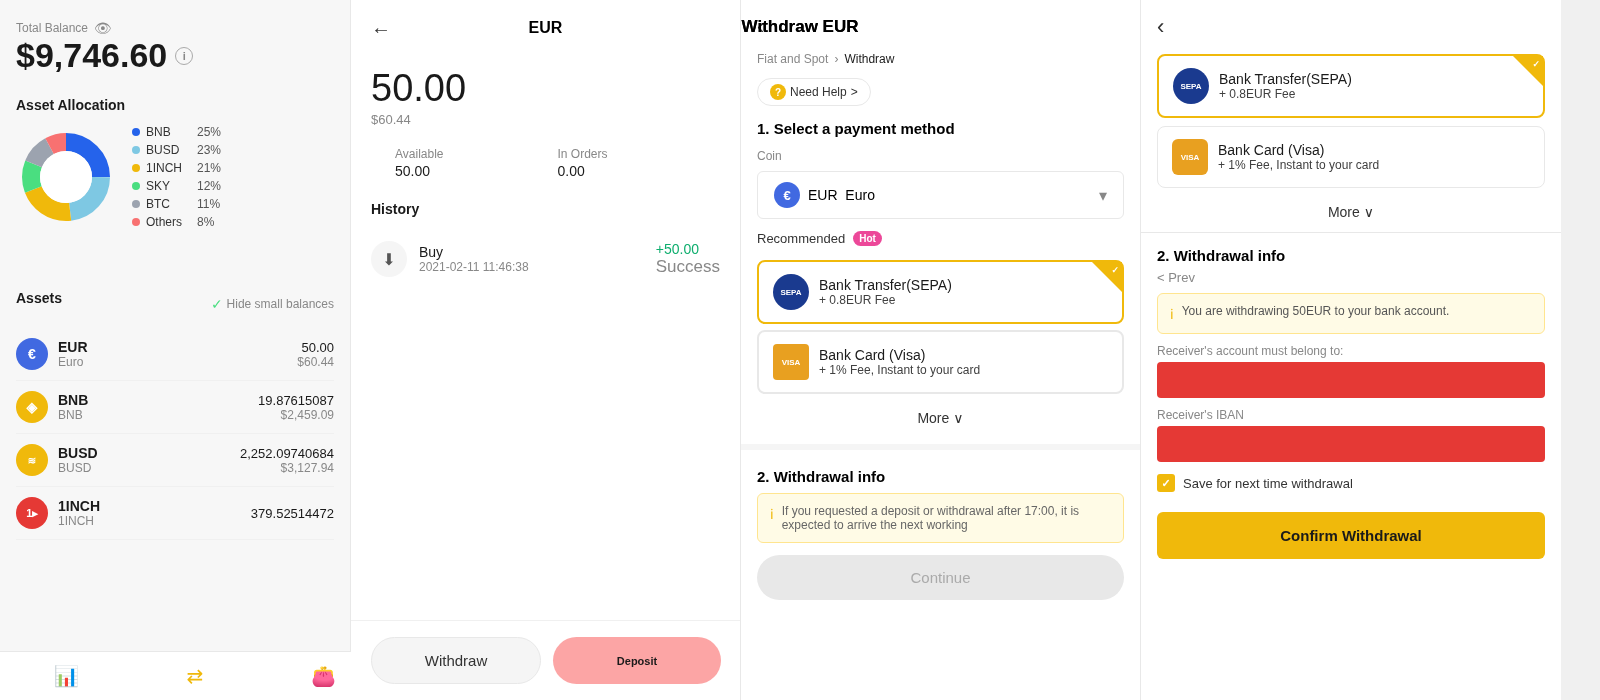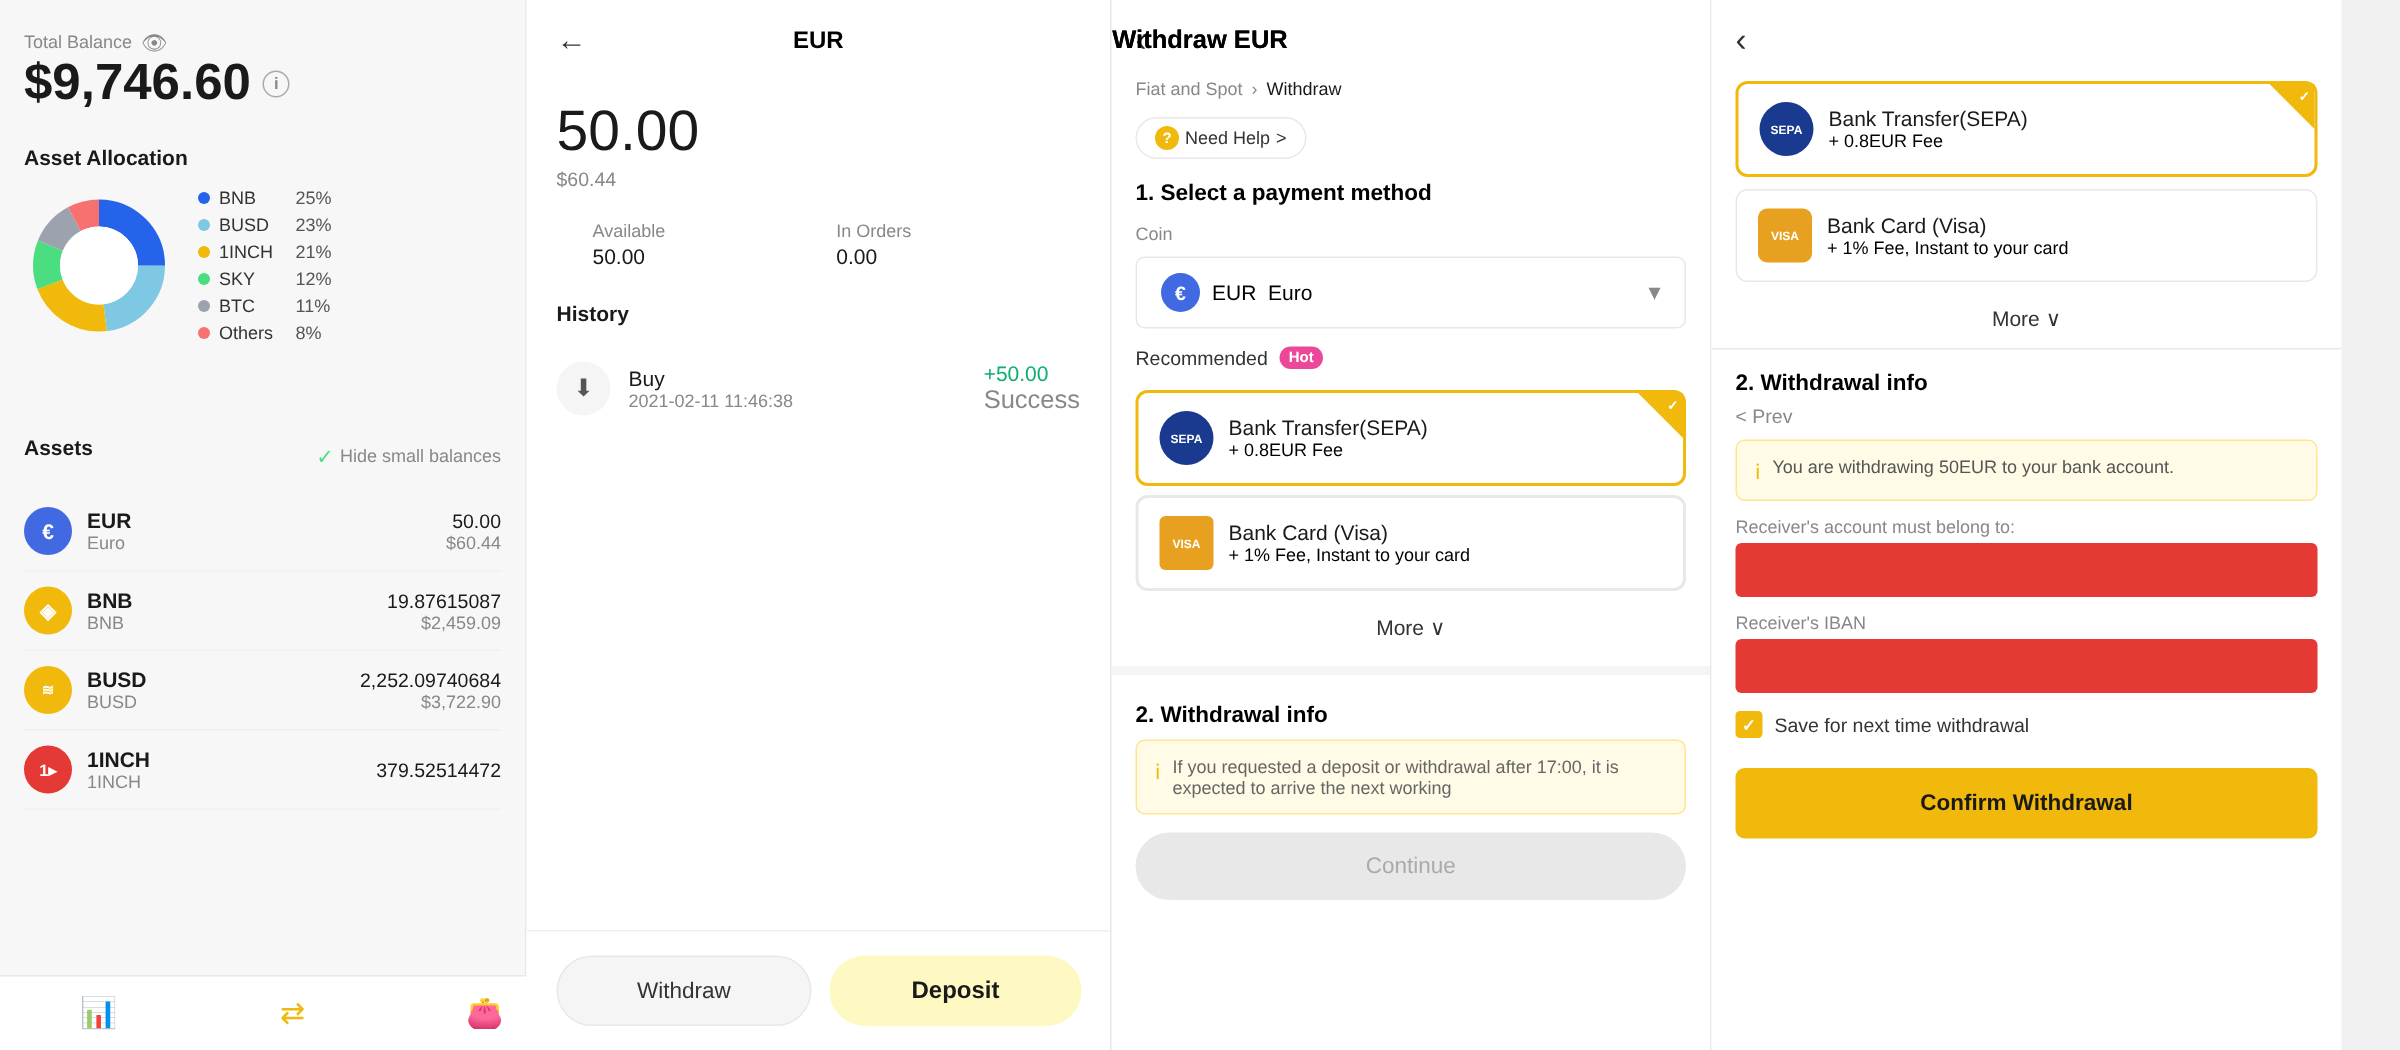--- a/index.html
+++ b/index.html
@@ -70,40 +70,40 @@
     .history-icon { width: 36px; height: 36px; border-radius: 50%; background: #f5f5f5; display: flex; align-items: center; justify-content: center; margin-right: 12px; flex-shrink: 0; }
     .history-info { flex: 1; }
     .history-type { font-size: 14px; font-weight: 500; color: #1a1a1a; }
     .history-date { font-size: 12px; color: #888; }
     .history-amount { text-align: left; }
     .history-value { font-size: 14px; font-weight: 500; color: #0eae6e; }
     .history-status { font-size: 17px; color: #888; }
 
     .p2-actions { display: flex; gap: 12px; padding: 16px 20px; position: absolute; bottom: 0; width: 390px; background: #fff; border-top: 1px solid #f0f0f0; }
     .btn-withdraw { flex: 1; padding: 14px; border: 1px solid #e8e8e8; background: #f5f5f5; border-radius: 24px; font-size: 15px; font-weight: 500; cursor: pointer; color: #333; }
-    .btn-deposit { flex: 1; padding: 14px; border: none; background: #fef9c3; border-radius: 24px; font-size: 16px; font-weight: 600; cursor: pointer; color: #1a1a1a; }
+    .btn-deposit { flex: 1; padding: 14px; border: none; background: #fca5a5; border-radius: 24px; font-size: 11px; font-weight: 600; cursor: pointer; color: #1a1a1a; }
     .breadcrumb { display: flex; align-items: center; gap: 6px; font-size: 12px; color: #888; padding: 6px 16px; }
     .breadcrumb-active { color: #1a1a1a; font-weight: 500; }
     .need-help-btn { display: inline-flex; align-items: center; gap: 4px; padding: 5px 12px; border: 1px solid #e8e8e8; border-radius: 16px; font-size: 12px; color: #333; cursor: pointer; margin: 6px 16px; }
     .p3-step-title { font-size: 15px; font-weight: 600; padding: 8px 16px; }
     .coin-label { font-size: 12px; color: #888; padding: 4px 16px; }
     .coin-select { display: flex; align-items: center; gap: 8px; padding: 10px 16px; border: 1px solid #e8e8e8; margin: 4px 16px; border-radius: 6px; cursor: pointer; }
     .coin-select-icon { width: 26px; height: 26px; border-radius: 50%; background: #4169e1; display: flex; align-items: center; justify-content: center; color: #fff; font-size: 13px; font-weight: bold; }
     .coin-select-name { flex: 1; font-size: 14px; font-weight: 500; }
     .coin-select-arrow { color: #888; }
     .recommended-row { display: flex; align-items: center; gap: 8px; padding: 8px 16px; }
     .recommended-label { font-size: 13px; color: #333; }
     .hot-badge { background: #ec4899; color: #fff; font-size: 10px; font-weight: 700; padding: 2px 6px; border-radius: 8px; }
     .payment-card { margin: 6px 16px; border: 2px solid #e8e8e8; border-radius: 8px; padding: 12px 14px; display: flex; align-items: center; gap: 10px; cursor: pointer; position: relative; }
     .payment-card.selected { border-color: #f0b90b; }
     .payment-card-icon { width: 36px; height: 36px; border-radius: 50%; background: #1a3a8f; display: flex; align-items: center; justify-content: center; color: #fff; font-size: 9px; font-weight: 700; flex-shrink: 0; }
     .payment-card-icon.visa { background: #e8a020; }
     .payment-card-info { flex: 1; }
     .payment-card-name { font-size: 14px; font-weight: 500; color: #1a1a1a; }
-    .payment-card-fee { font-size: 12px; color: #000000; }
+    .payment-card-fee { font-size: 12px; color: #404040; }
     .more-btn { display: flex; align-items: center; justify-content: center; gap: 4px; padding: 10px; cursor: pointer; font-size: 14px; color: #333; }
     .divider { height: 6px; background: #f5f5f5; margin: 8px 0; }
     .withdrawal-info-title { font-size: 15px; font-weight: 600; padding: 10px 16px 8px; }
     .info-box { margin: 0 16px; background: #fffbe6; border: 1px solid #ffe58f; border-radius: 6px; padding: 10px 12px; display: flex; align-items: flex-start; gap: 8px; font-size: 12px; color: #666; }
     .info-icon-yellow { color: #f0b90b; font-size: 14px; flex-shrink: 0; }
     .continue-btn { margin: 27px 16px; padding: 14px; background: #e8e8e8; border: none; border-radius: 24px; font-size: 15px; font-weight: 500; cursor: not-allowed; color: #aaa; width: calc(100% - 32px); }
     .sepa-card { margin: 8px 16px; border: 2px solid #f0b90b; border-radius: 8px; padding: 12px 14px; display: flex; align-items: center; gap: 10px; position: relative; }
     .bank-card-row { margin: 8px 16px; border: 1px solid #e8e8e8; border-radius: 8px; padding: 12px 14px; display: flex; align-items: center; gap: 10px; cursor: pointer; }
     .bank-card-icon { width: 36px; height: 36px; border-radius: 6px; background: #e8a020; display: flex; align-items: center; justify-content: center; color: #fff; font-size: 10px; font-weight: bold; flex-shrink: 0; }
     .p4-more { display: flex; align-items: center; justify-content: center; gap: 4px; padding: 8px; cursor: pointer; font-size: 14px; color: #333; }
@@ -221,21 +221,21 @@
       </div>
     </div>
     <div class="asset-item">
       <div class="asset-icon" style="background:#f0b90b; color:#fff; font-size:10px;">≋</div>
       <div class="asset-info">
         <div class="asset-name">BUSD</div>
         <div class="asset-sub">BUSD</div>
       </div>
       <div class="asset-values">
         <div class="asset-amount">2,252.09740684</div>
-        <div class="asset-usd">$3,722.90</div>
+        <div class="asset-usd">$3,127.94</div>
       </div>
     </div>
     <div class="asset-item">
       <div class="asset-icon" style="background:#e53935; color:#fff; font-size:11px;">1▸</div>
       <div class="asset-info">
         <div class="asset-name">1INCH</div>
         <div class="asset-sub">1INCH</div>
       </div>
       <div class="asset-values">
         <div class="asset-amount">379.52514472</div>

